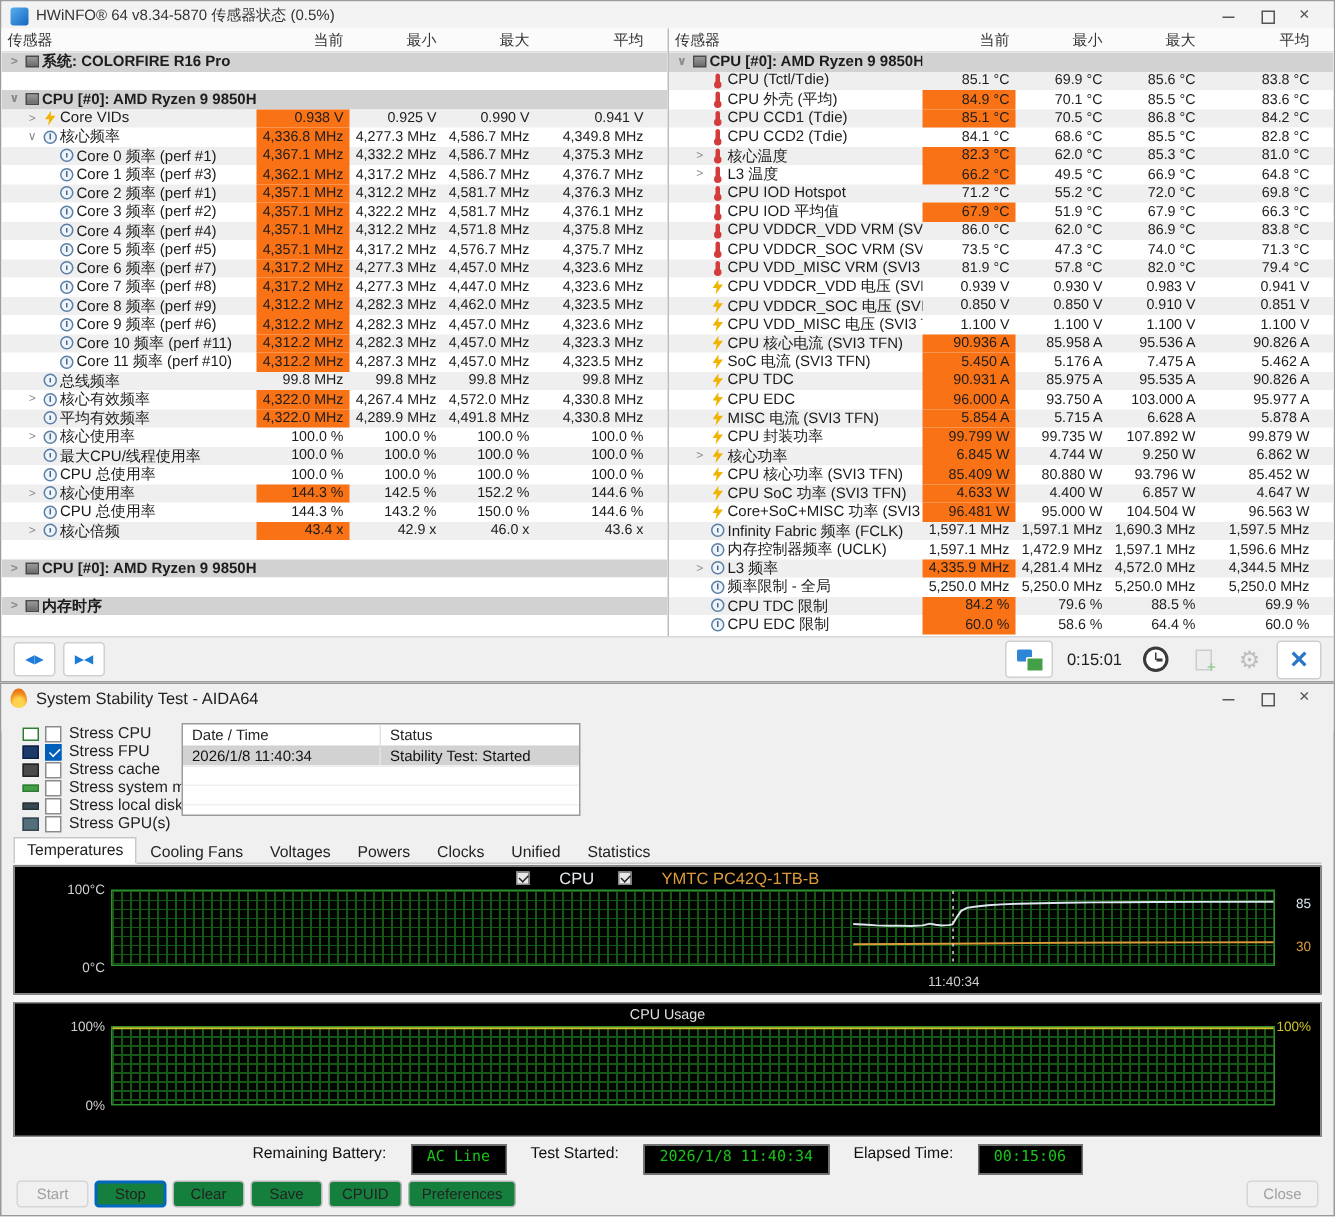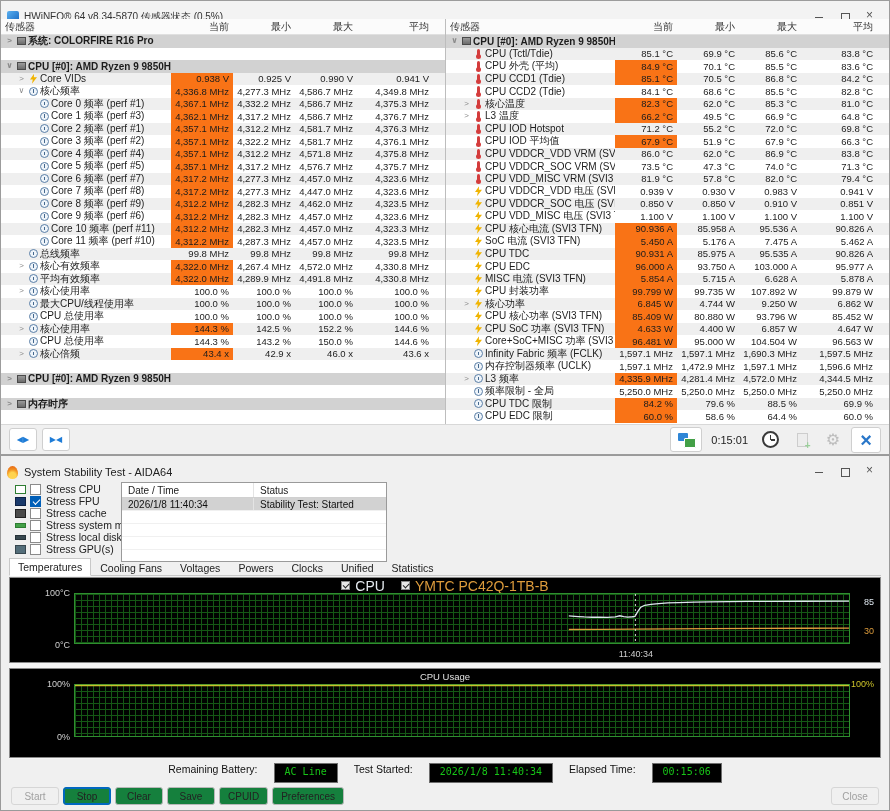--- a/index.html
+++ b/index.html
@@ -2,21 +2,21 @@
 <html><head>
 <meta charset="utf-8">
 <style>
   *{box-sizing:border-box;margin:0;padding:0}
   html,body{width:890px;height:811px;overflow:hidden;background:#e8e8e8;
     font-family:"Liberation Sans","DejaVu Sans",sans-serif;-webkit-font-smoothing:antialiased}
   body{position:relative}
 
   
   .hw{position:absolute;left:0;top:0;width:890px;height:455px;background:#fff;border:1px solid #9c9c9c}
-  .titlebar{height:18px;background:#f3f3f3;display:flex;align-items:center;padding:16px 6px;border-bottom:1px solid #e2e2e2}
+  .titlebar{height:18px;background:#f3f3f3;display:flex;align-items:flex-end;padding:16px 6px;border-bottom:1px solid #e2e2e2}
   .appicon{width:12px;height:12px;border-radius:2px;background:linear-gradient(135deg,#5ab0f0,#1565c0);margin-right:5px;flex:none}
   .wtitle{font-size:10px;color:#333;white-space:nowrap;overflow:hidden}
   .winctl{margin-left:auto;display:flex;align-items:center;gap:14px;padding-right:6px}
   .wbtn{width:12px;height:12px;position:relative;display:inline-block;cursor:default}
   .wbtn.min::before{content:"";position:absolute;left:2px;top:6px;width:8px;height:1px;background:#555}
   .wbtn.max::before{content:"";position:absolute;left:2px;top:2px;width:7px;height:7px;border:1px solid #555}
   .wbtn.cls::before{content:"\00D7";position:absolute;left:1px;top:-3px;font-size:12px;color:#555}
 
   .panes{position:absolute;left:0;right:0;top:18px;bottom:30px;display:flex;background:#fff}
   .pane{width:50%;display:flex;flex-direction:column;overflow:hidden}
@@ -90,21 +90,21 @@
   .icon-cpu .sdev{background:#fff;border:1px solid #2e7d32}
   .icon-fpu .sdev{background:#1a3a6b;border:1px solid #0d2145}
   .icon-cache .sdev{background:#4a4a4a;border:1px solid #222}
   .icon-mem .sdev{height:5px;background:#43a047;border:1px solid #2e7d32}
   .icon-disk .sdev{height:5px;background:#37474f;border:1px solid #263238}
   .icon-gpu .sdev{background:#546e7a;border:1px solid #37474f}
   .scb{width:11px;height:11px;border:1px solid #8b8b8b;background:#fff;margin-right:5px;flex:none;position:relative}
   .checked-true .scb{background:#005fb8;border-color:#005fb8}
   .checked-true .scb::after{content:"";position:absolute;left:2px;top:2.5px;width:6px;height:3px;border-left:1.6px solid #fff;border-bottom:1.6px solid #fff;transform:rotate(-45deg)}
 
-  .etable{position:absolute;left:120px;top:26px;width:266px;height:80px;background:#fff;border:1px solid #9a9a9a;font-size:10px;overflow:hidden}
+  .etable{position:absolute;left:120px;top:26px;width:266px;height:62px;background:#fff;border:1px solid #9a9a9a;font-size:10px;overflow:hidden}
   .thead{display:flex;height:15px;align-items:center;border-bottom:1px solid #d0d0d0;color:#222}
   .thead span{padding-left:6px}
   .tc1{width:132px;flex:none;border-right:1px solid #e4e4e4;height:100%;display:flex;align-items:center}
   .tc2{flex:1;height:100%;display:flex;align-items:center}
   .trow{display:flex;height:13px;align-items:center;border-bottom:1px solid #f0f0f0;color:#111}
   .trow span{padding-left:6px}
   .trow.sel{background:#d2d2d2}
 
   .atabs{position:absolute;left:8px;right:8px;top:103px;height:17px;display:flex;align-items:flex-end;border-bottom:1px solid #c8c8c8;font-size:10.5px}
   .tab{padding:2px 8px 2px 8px;color:#222;border:1px solid transparent;border-bottom:none;margin-bottom:-1px;cursor:default}
@@ -113,21 +113,21 @@
   .charts{position:absolute;left:8px;right:8px;top:121px;height:182px;background:#f6f6f6}
   .panel{position:absolute;left:0;right:0;background:#000;border:1px solid #8a8a8a}
   .panel.p1{top:0;height:86px}
   .panel.p2{top:91px;height:90px}
   .plot{position:absolute;left:64px;right:30px;top:15px;bottom:18px;border:1px solid #2f8f2f;background-color:#010301;
     background-image:repeating-linear-gradient(to right,#155815 0 1px,transparent 1px 6px),
                      repeating-linear-gradient(to bottom,#155815 0 1px,transparent 1px 6px)}
   .p2 .plot{top:15px;bottom:20px}
   .plot svg{position:absolute;left:0;top:0;width:100%;height:100%;display:block;overflow:visible}
   .legend{position:absolute;top:1px;left:0;right:0;display:flex;justify-content:center;gap:16px;align-items:center;height:13px}
-  .litem{display:flex;align-items:center;gap:5px;font-size:14px}
+  .litem{display:flex;align-items:center;gap:20px;font-size:11px}
   .cb{width:9px;height:9px;background:#e8e8e8;border:1px solid #888;position:relative;display:inline-block;flex:none}
   .cb::after{content:"";position:absolute;left:1px;top:1.2px;width:5px;height:2.5px;border-left:1.5px solid #222;border-bottom:1.5px solid #222;transform:rotate(-45deg)}
   .c-cpu{color:#e4e9ee}
   .c-ssd{color:#dd9c3c}
   .axl{position:absolute;left:2px;width:58px;text-align:right;font-size:9px;color:#cfcfcf}
   .a100{top:10px}.a0{bottom:12px}
   .p2 .a100{top:10px}.p2 .a0{bottom:15px}
   .endl{position:absolute;right:6px;font-size:9px}
   .e85{top:19px;color:#dde6ee}
   .e30{top:48px;color:#dd9c3c}

